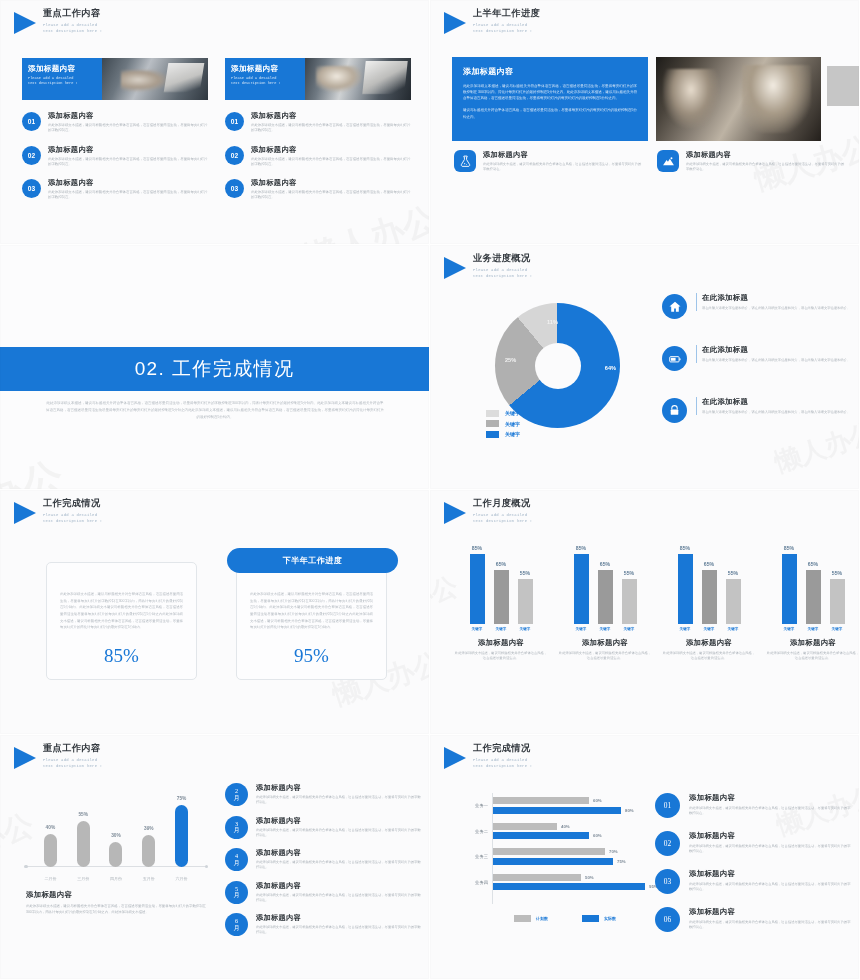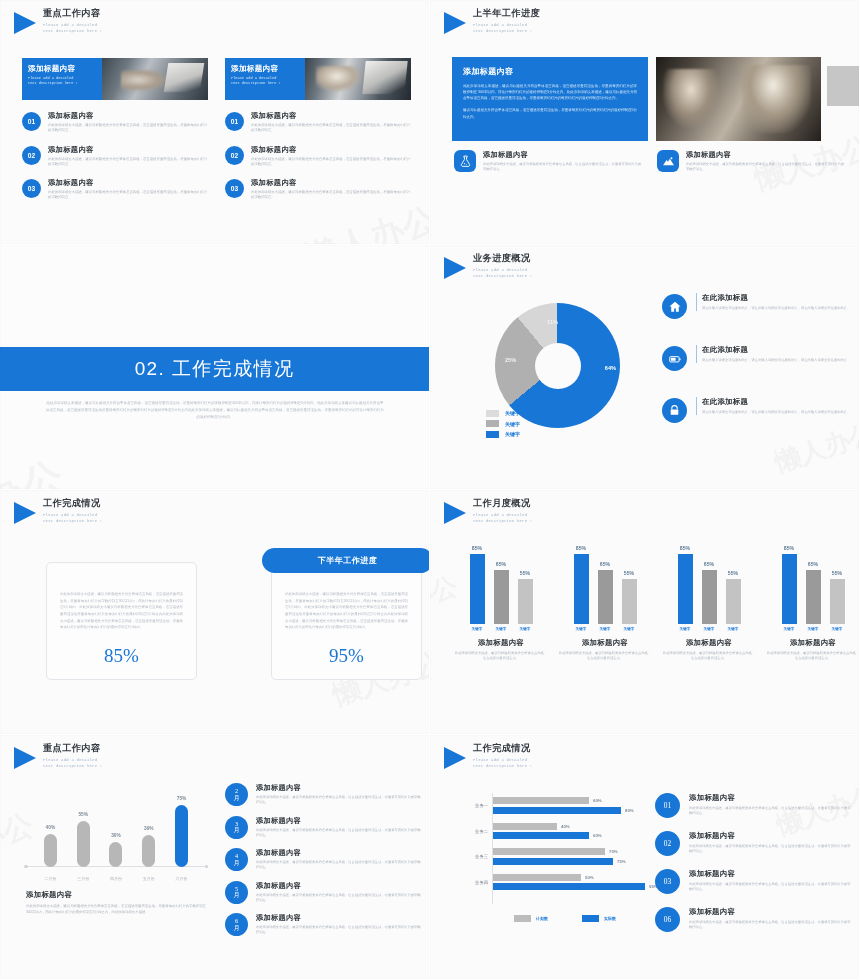--- a/index.html
+++ b/index.html
@@ -120,21 +120,21 @@
   .s4-item { display:flex; align-items:flex-start; margin-bottom:26px; }
   .s4-circle { width:25px;height:25px;border-radius:50%;background:#1877d6;flex:none;
                display:flex;align-items:center;justify-content:center;margin-top:1px; }
   .s4-body { margin-left:9px; padding-left:5px; border-left:1.5px solid #9ec4e9; }
   .s4-body .t { font-size:7.4px;font-weight:bold;color:#2d3338;letter-spacing:.3px; }
   .s4-body .d { font-size:3.3px;color:#a9b0b7;line-height:1.65;margin-top:3px; }
 
   
   .panel { position:absolute; top:72px; width:151px; height:118px;
            border:1px solid #e2e6ea; border-radius:5px; background:#fdfdfe; }
-  .panel.left { left:46px; } .panel.right { left:236px;margin-left:35px; }
+  .panel.left { left:46px; } .panel.right { left:236px; }
   .pill { position:absolute; top:-15px; left:-10px; width:171px; height:25px;
           border-radius:13px; background:#1877d6; color:#fff; font-size:8px;
           font-weight:bold; display:flex; align-items:center; justify-content:center;
           letter-spacing:.5px; }
   .panel .ptxt { position:absolute; left:13px; right:13px; top:28px; font-size:3.4px;
                  color:#aeb5bc; line-height:1.95; text-align:justify; }
   .panel .pnum { position:absolute; left:0; right:0; bottom:12px; text-align:center;
                  font-family:"Liberation Serif",serif; font-size:19px; color:#1877d6; }
 
   

